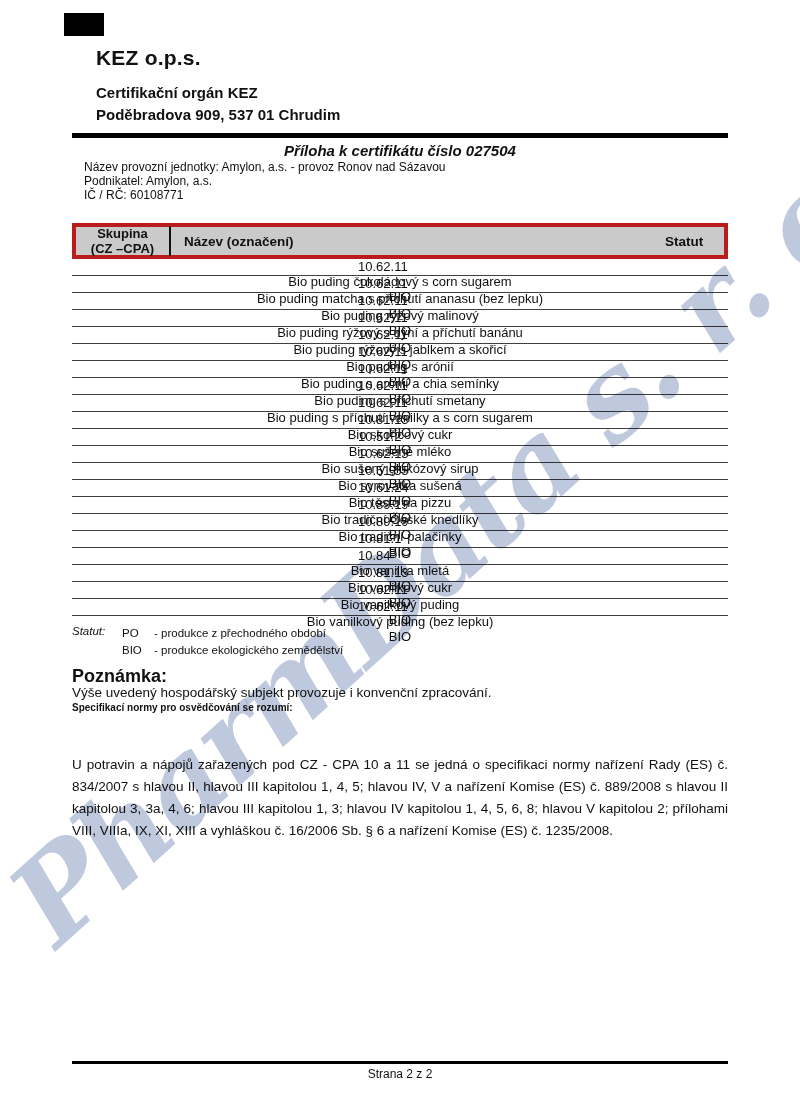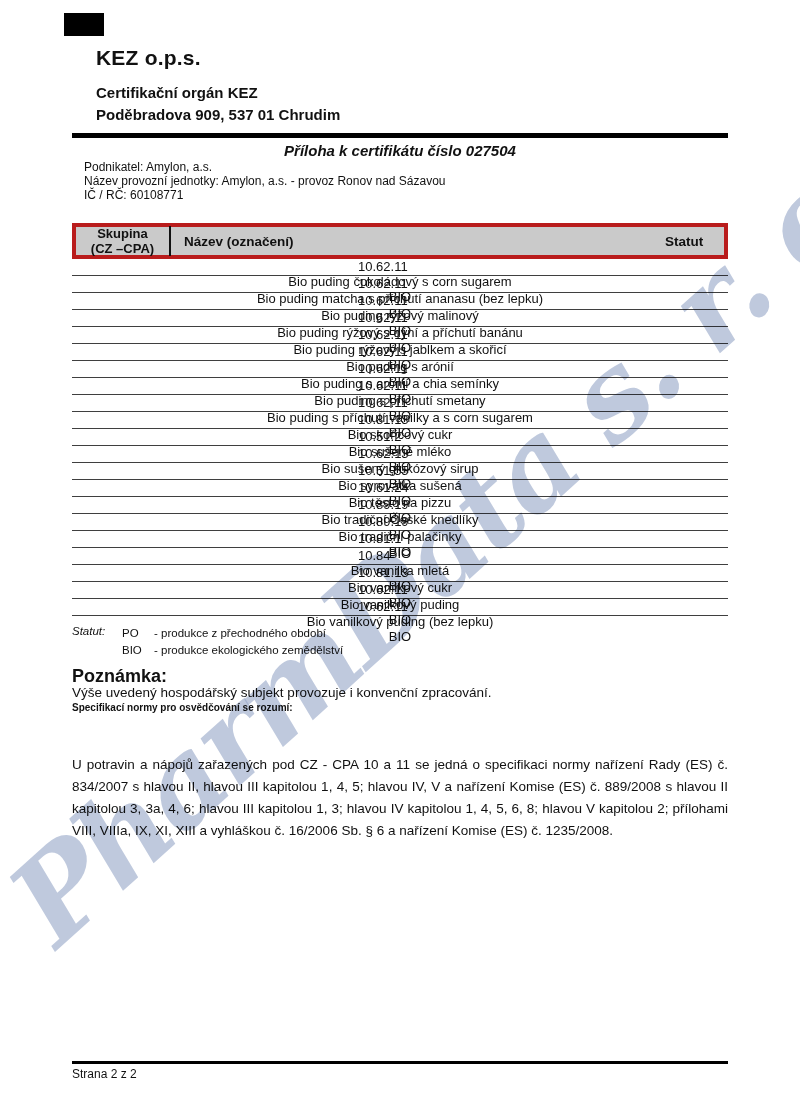--- a/index.html
+++ b/index.html
@@ -34,21 +34,21 @@
   .legend{position:absolute;left:122px;top:617px;font-size:11.5px;line-height:17px;}
   .legend .lcode{display:inline-block;width:32px;}
   
   .note-head{position:absolute;left:72px;top:658px;font-size:18px;font-weight:bold;}
   .note-text{position:absolute;left:72px;top:677px;font-size:13.5px;}
   .spec-head{position:absolute;left:72px;top:694px;font-size:10px;font-weight:bold;}
   .spec-text{position:absolute;left:72px;top:746px;width:656px;font-size:13.5px;
     line-height:22px;text-align:justify;}
   
   .rule-bottom{position:absolute;left:72px;top:1053px;width:656px;height:3px;background:#000;}
-  .footer-text{position:absolute;left:72px;top:1059px;width:656px;font-size:12px;}
+  .footer-text{position:absolute;left:72px;top:1059px;width:656px;text-align:center;font-size:12px;}
   
   .watermark{
     position:absolute;left:-90px;top:500px;width:1010px;height:170px;z-index:2;
     transform:rotate(-42deg);transform-origin:50% 50%;
     font-family:"DejaVu Serif",serif;font-style:italic;font-weight:bold;
     font-size:118px;letter-spacing:-4px;white-space:nowrap;text-align:center;
     color:rgba(152,168,200,0.62);mix-blend-mode:multiply;pointer-events:none;
   }
 </style>
 </head>
@@ -58,22 +58,22 @@
 
   <div class="content">
     <div class="logo-mark"></div>
     <div class="org-name">KEZ o.p.s.</div>
     <div class="org-sub">Certifikační orgán KEZ</div>
     <div class="org-addr">Poděbradova 909, 537 01 Chrudim</div>
     <div class="rule-top"></div>
     <div class="doc-title">Příloha k certifikátu číslo 027504</div>
 
     <div class="subject">
+      <div>Název provozní jednotky: Amylon, a.s. - provoz Ronov nad Sázavou</div>
       <div>Podnikatel: Amylon, a.s.</div>
-      <div>Název provozní jednotky: Amylon, a.s. - provoz Ronov nad Sázavou</div>
       <div>IČ / RČ: 60108771</div>
     </div>
 
     <div class="tbl">
       <div class="thead">
         <div class="th-group">
           <span>Skupina</span>
           <span>(CZ –CPA)</span>
         </div>
         <div class="th-name">Název (označení)</div>

